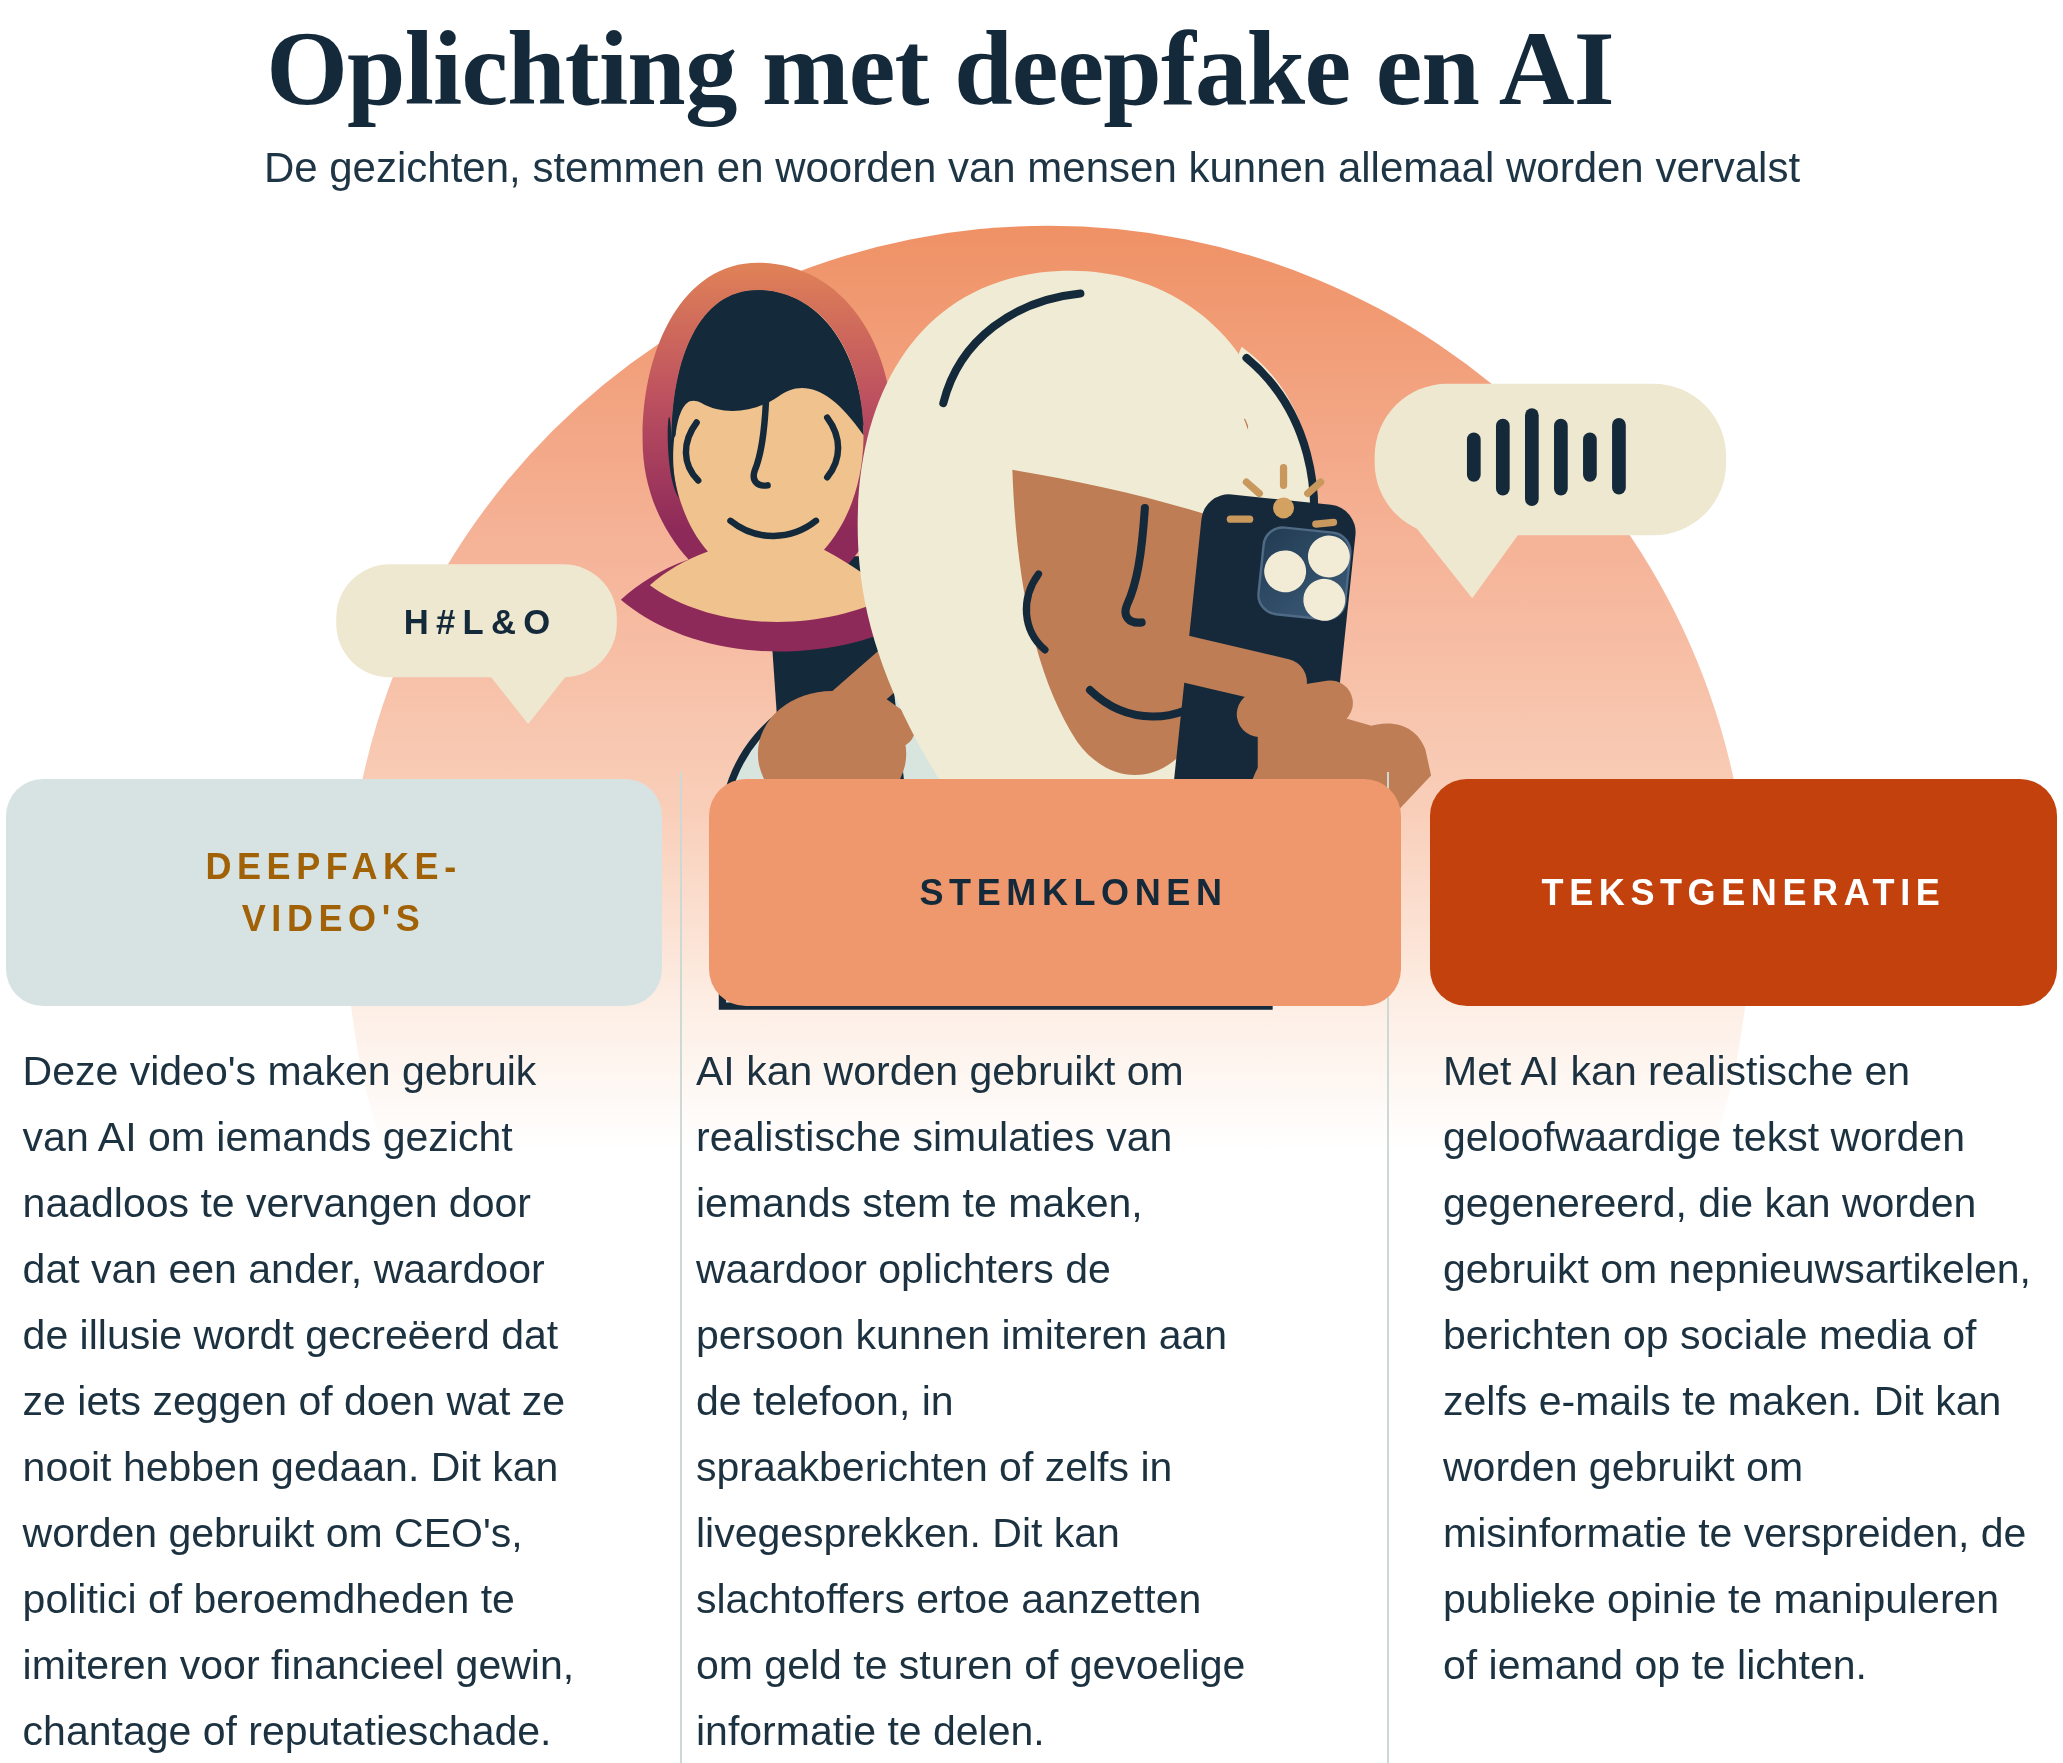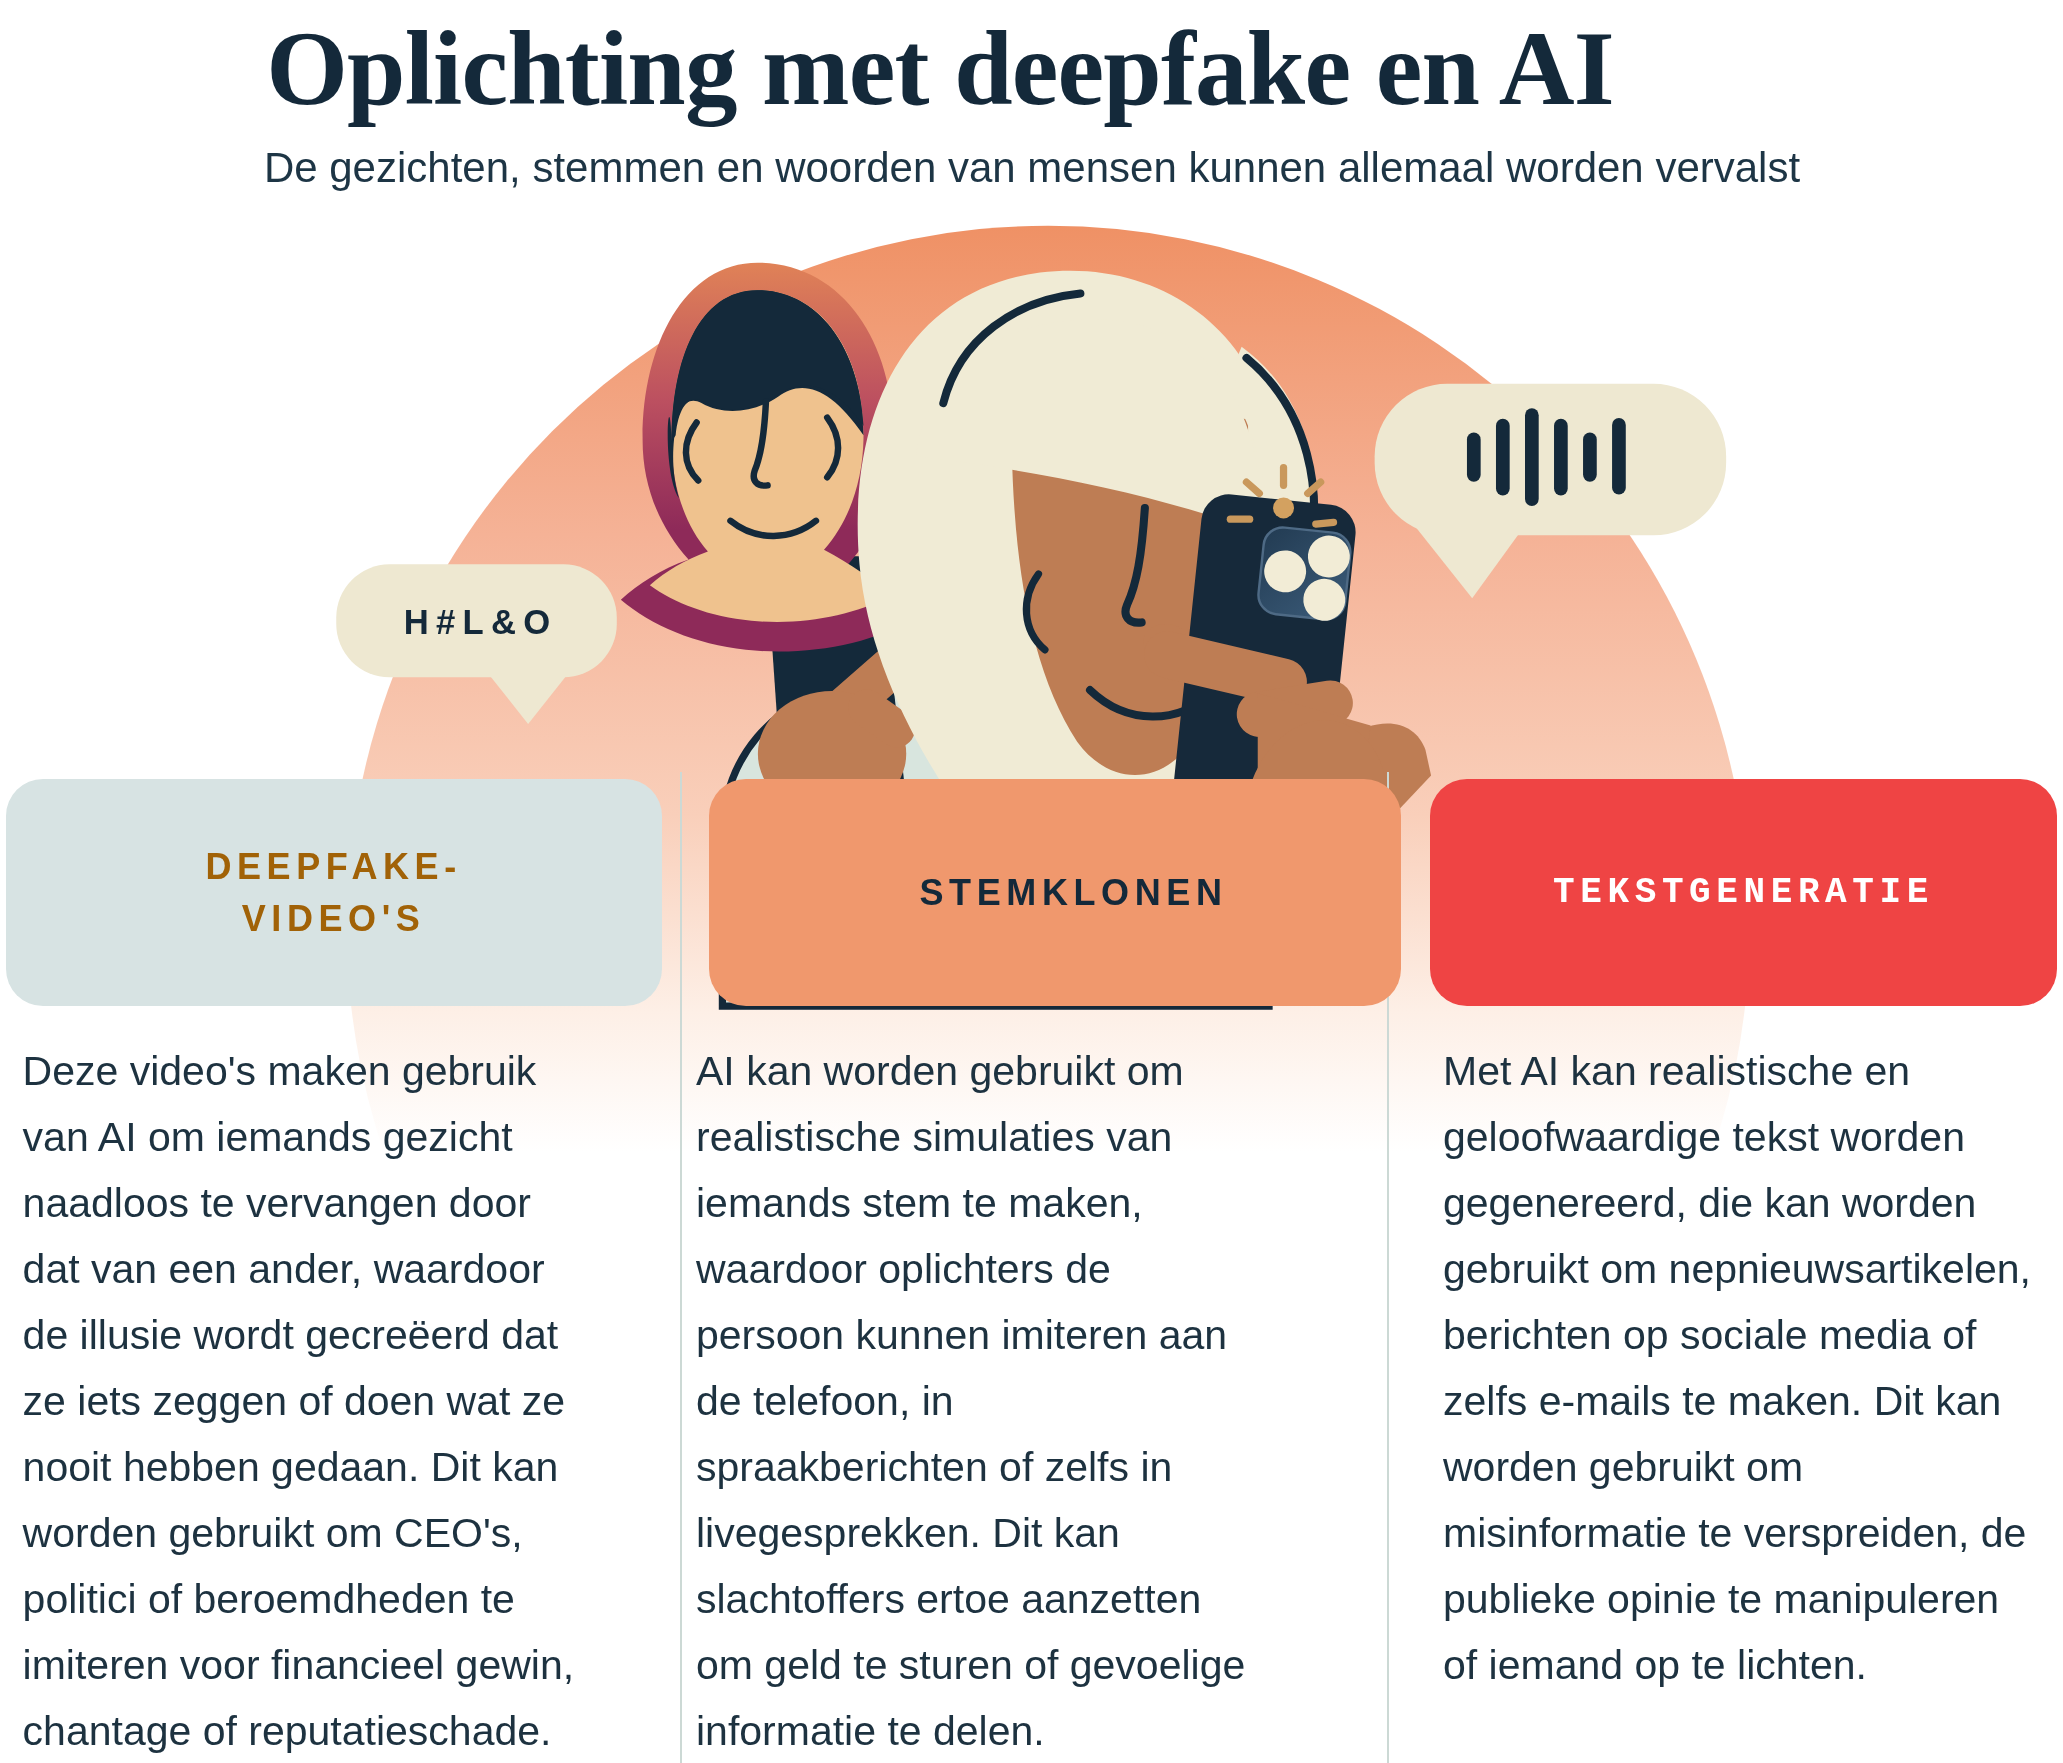--- a/index.html
+++ b/index.html
@@ -181,21 +181,21 @@
   <div class="abs divider" style="left:680px;"></div>
   <div class="abs divider" style="left:1387px;"></div>
 
   <div id="card-1" class="abs card" style="background: rgb(215, 227, 227);">
     <h2 style="color: #a16207;">DEEPFAKE-
 VIDEO'S</h2>
   </div>
   <div id="card-2" class="abs card" style="background: rgb(240, 152, 109);">
     <h2 style="color: rgb(20, 41, 58);">STEMKLONEN</h2>
   </div>
-  <div id="card-3" class="abs card" style="background: #ef4444; font-family: Liberation Mono, monospace;">
+  <div id="card-3" class="abs card" style="background: #c2410c;">
     <h2 style="color: rgb(255, 255, 255);">TEKSTGENERATIE</h2>
   </div>
 
   <div id="page-title" class="abs">Oplichting met deepfake en AI</div>
   <div id="page-subtitle" class="abs">De gezichten, stemmen en woorden van mensen kunnen allemaal worden vervalst</div>
 
   <p id="col-text-1" class="abs col-text">Deze video's maken gebruik
 van AI om iemands gezicht
 naadloos te vervangen door
 dat van een ander, waardoor

